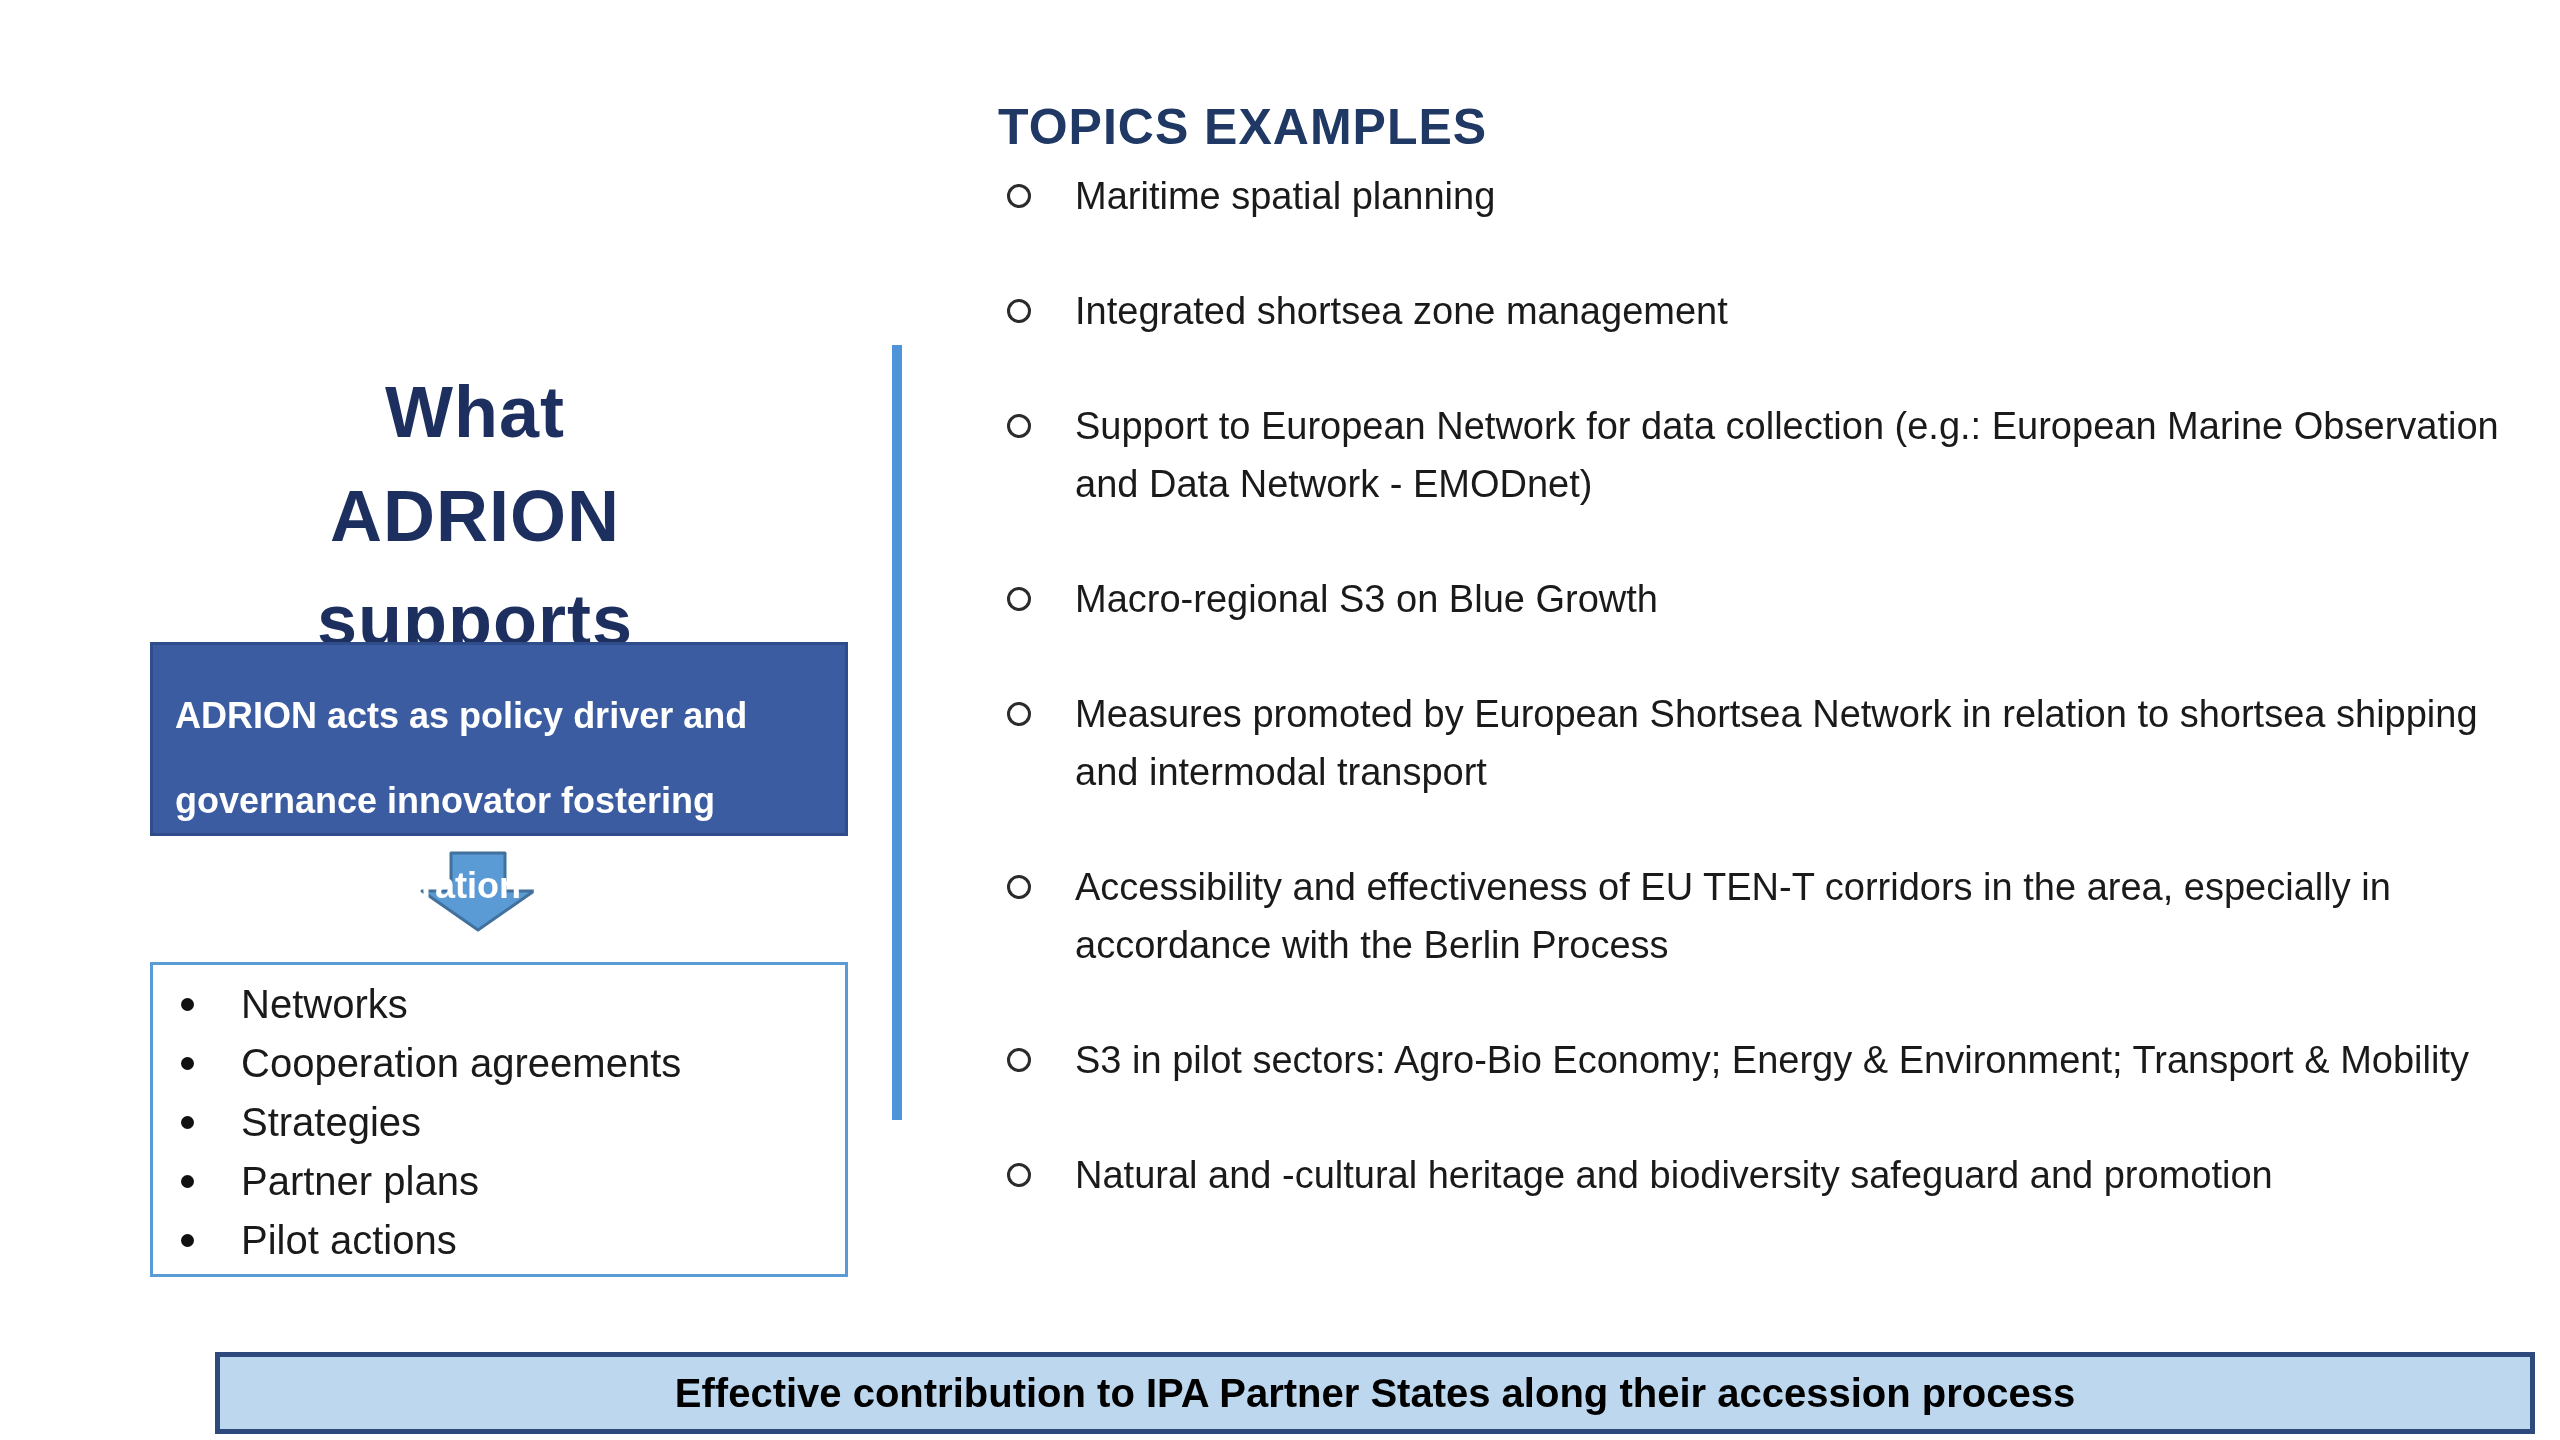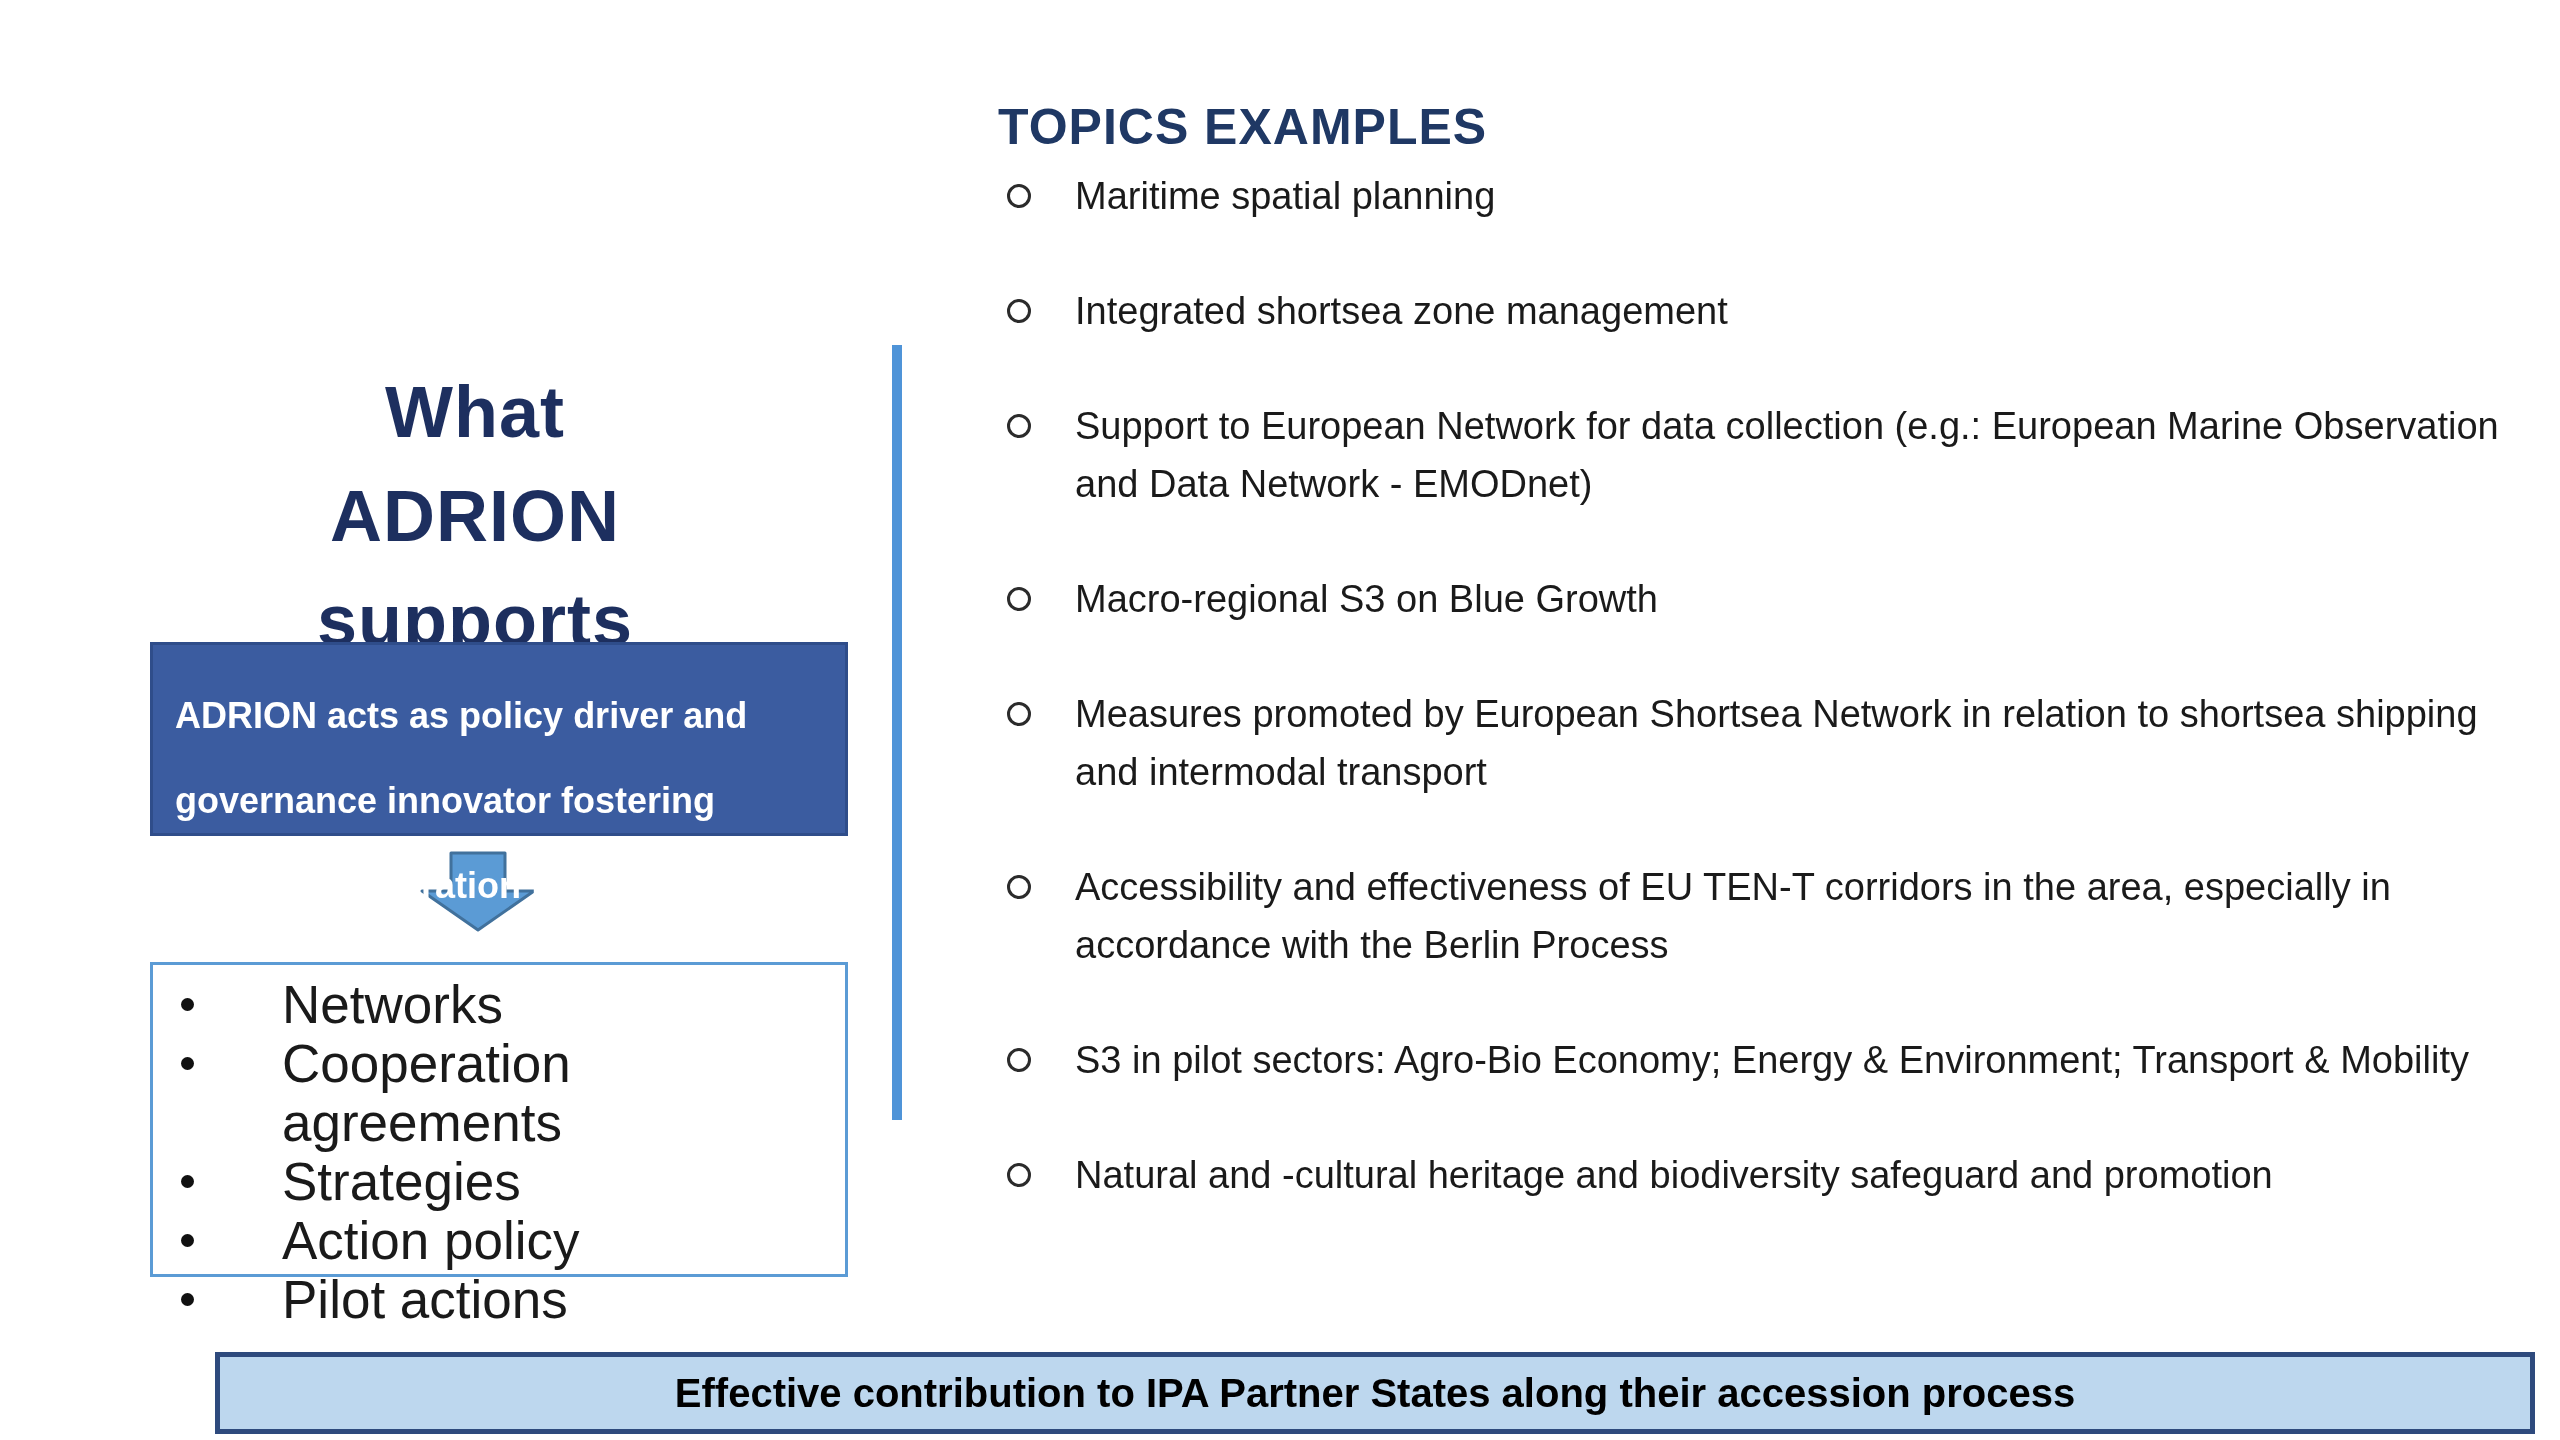--- a/index.html
+++ b/index.html
@@ -40,21 +40,21 @@
     border: 3px solid var(--supports-box-border, #5b9bd5);
     box-sizing: border-box;
     padding: 10px 0 0 0;
   }
   ul.supports-list { list-style: none; margin: 0; padding: 0; }
   li.s-item { display: flex; align-items: flex-start; line-height: 59px; }
   .dot {
     flex: 0 0 auto; width: 13px; height: 13px; border-radius: 50%;
     background: #111; margin: 23px 47px 0 28px;
   }
-  .s-text { font-size: 53px; color: var(--body-text, #1a1a1a); margin-left: 41px; }
+  .s-text { font-size: 40px; color: var(--body-text, #1a1a1a); }
 
   
   .vline {
     position: absolute; left: 892px; top: 345px; width: 10px; height: 775px;
     background: var(--divider-blue, #4f94d8);
   }
 
   
   .topics-heading {
     position: absolute; left: 998px; top: 98px;
@@ -131,21 +131,21 @@
           <span class="s-text">Cooperation agreements</span>
         </li>
 
         <li class="s-item">
           <span class="dot"></span>
           <span class="s-text">Strategies</span>
         </li>
 
         <li class="s-item">
           <span class="dot"></span>
-          <span class="s-text">Action policy</span>
+          <span class="s-text">Partner plans</span>
         </li>
 
         <li class="s-item">
           <span class="dot"></span>
           <span class="s-text">Pilot actions</span>
         </li>
       </ul>
   </div>
 
   <div class="vline"></div>

